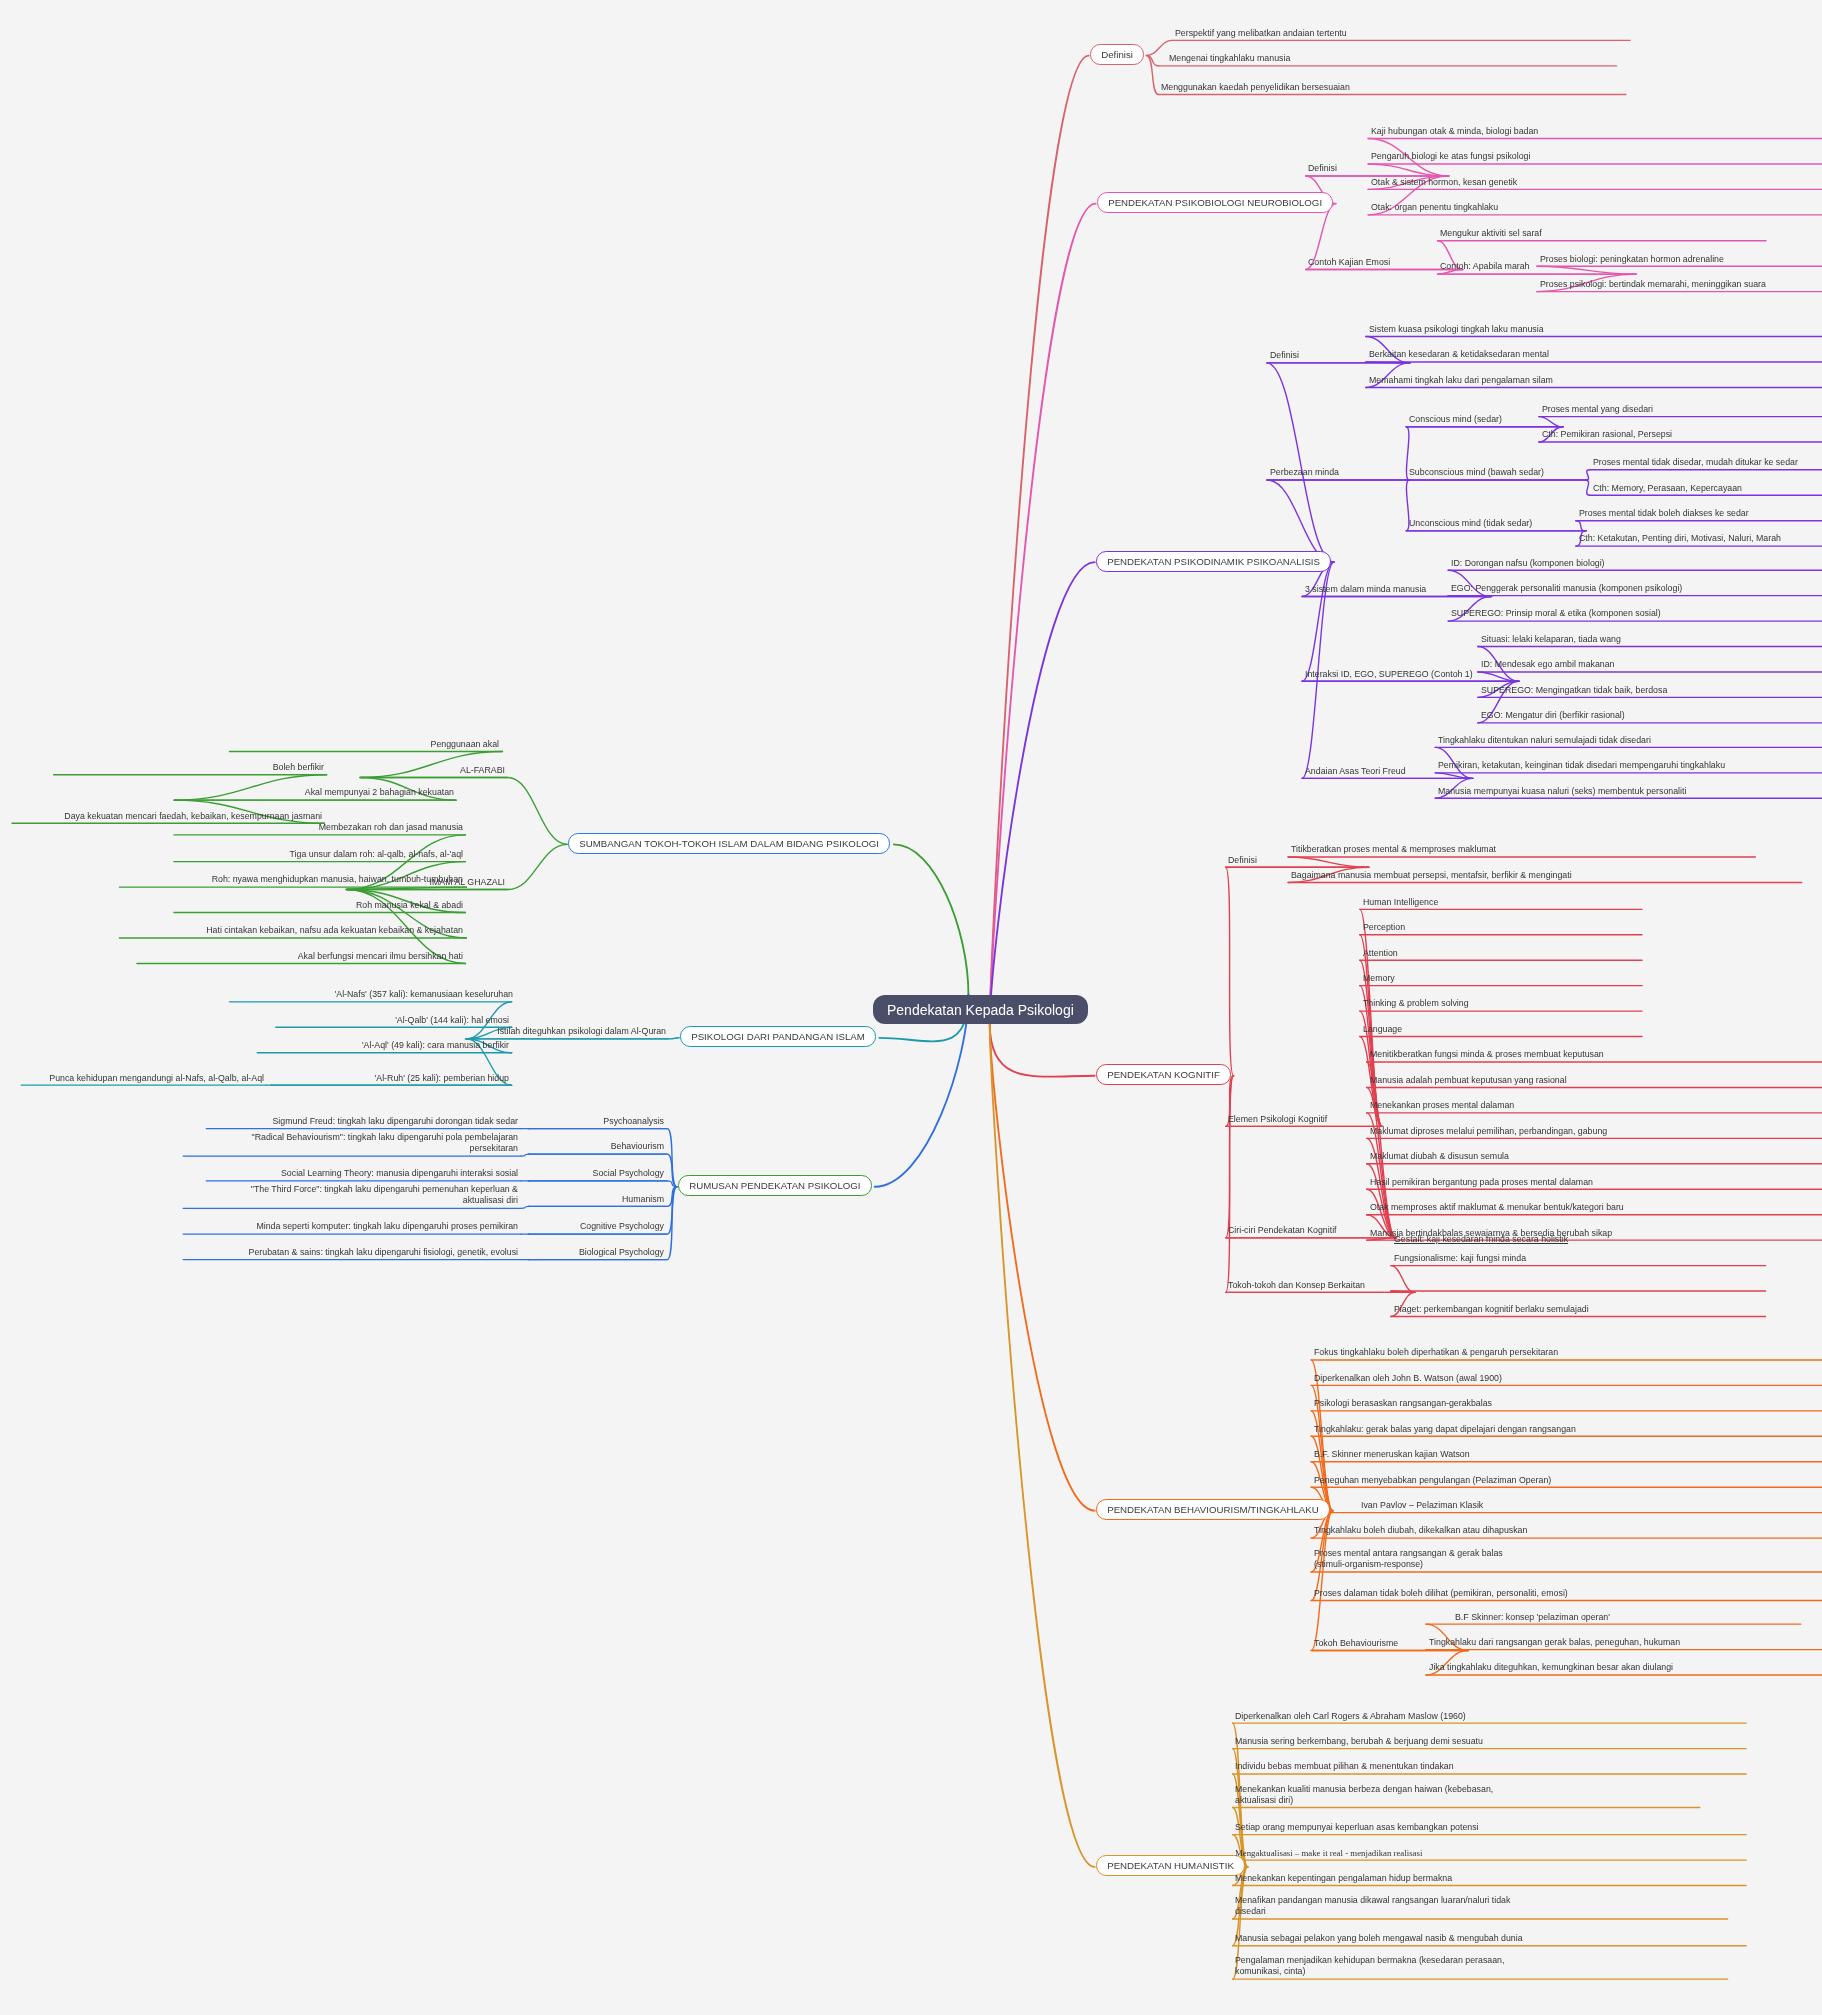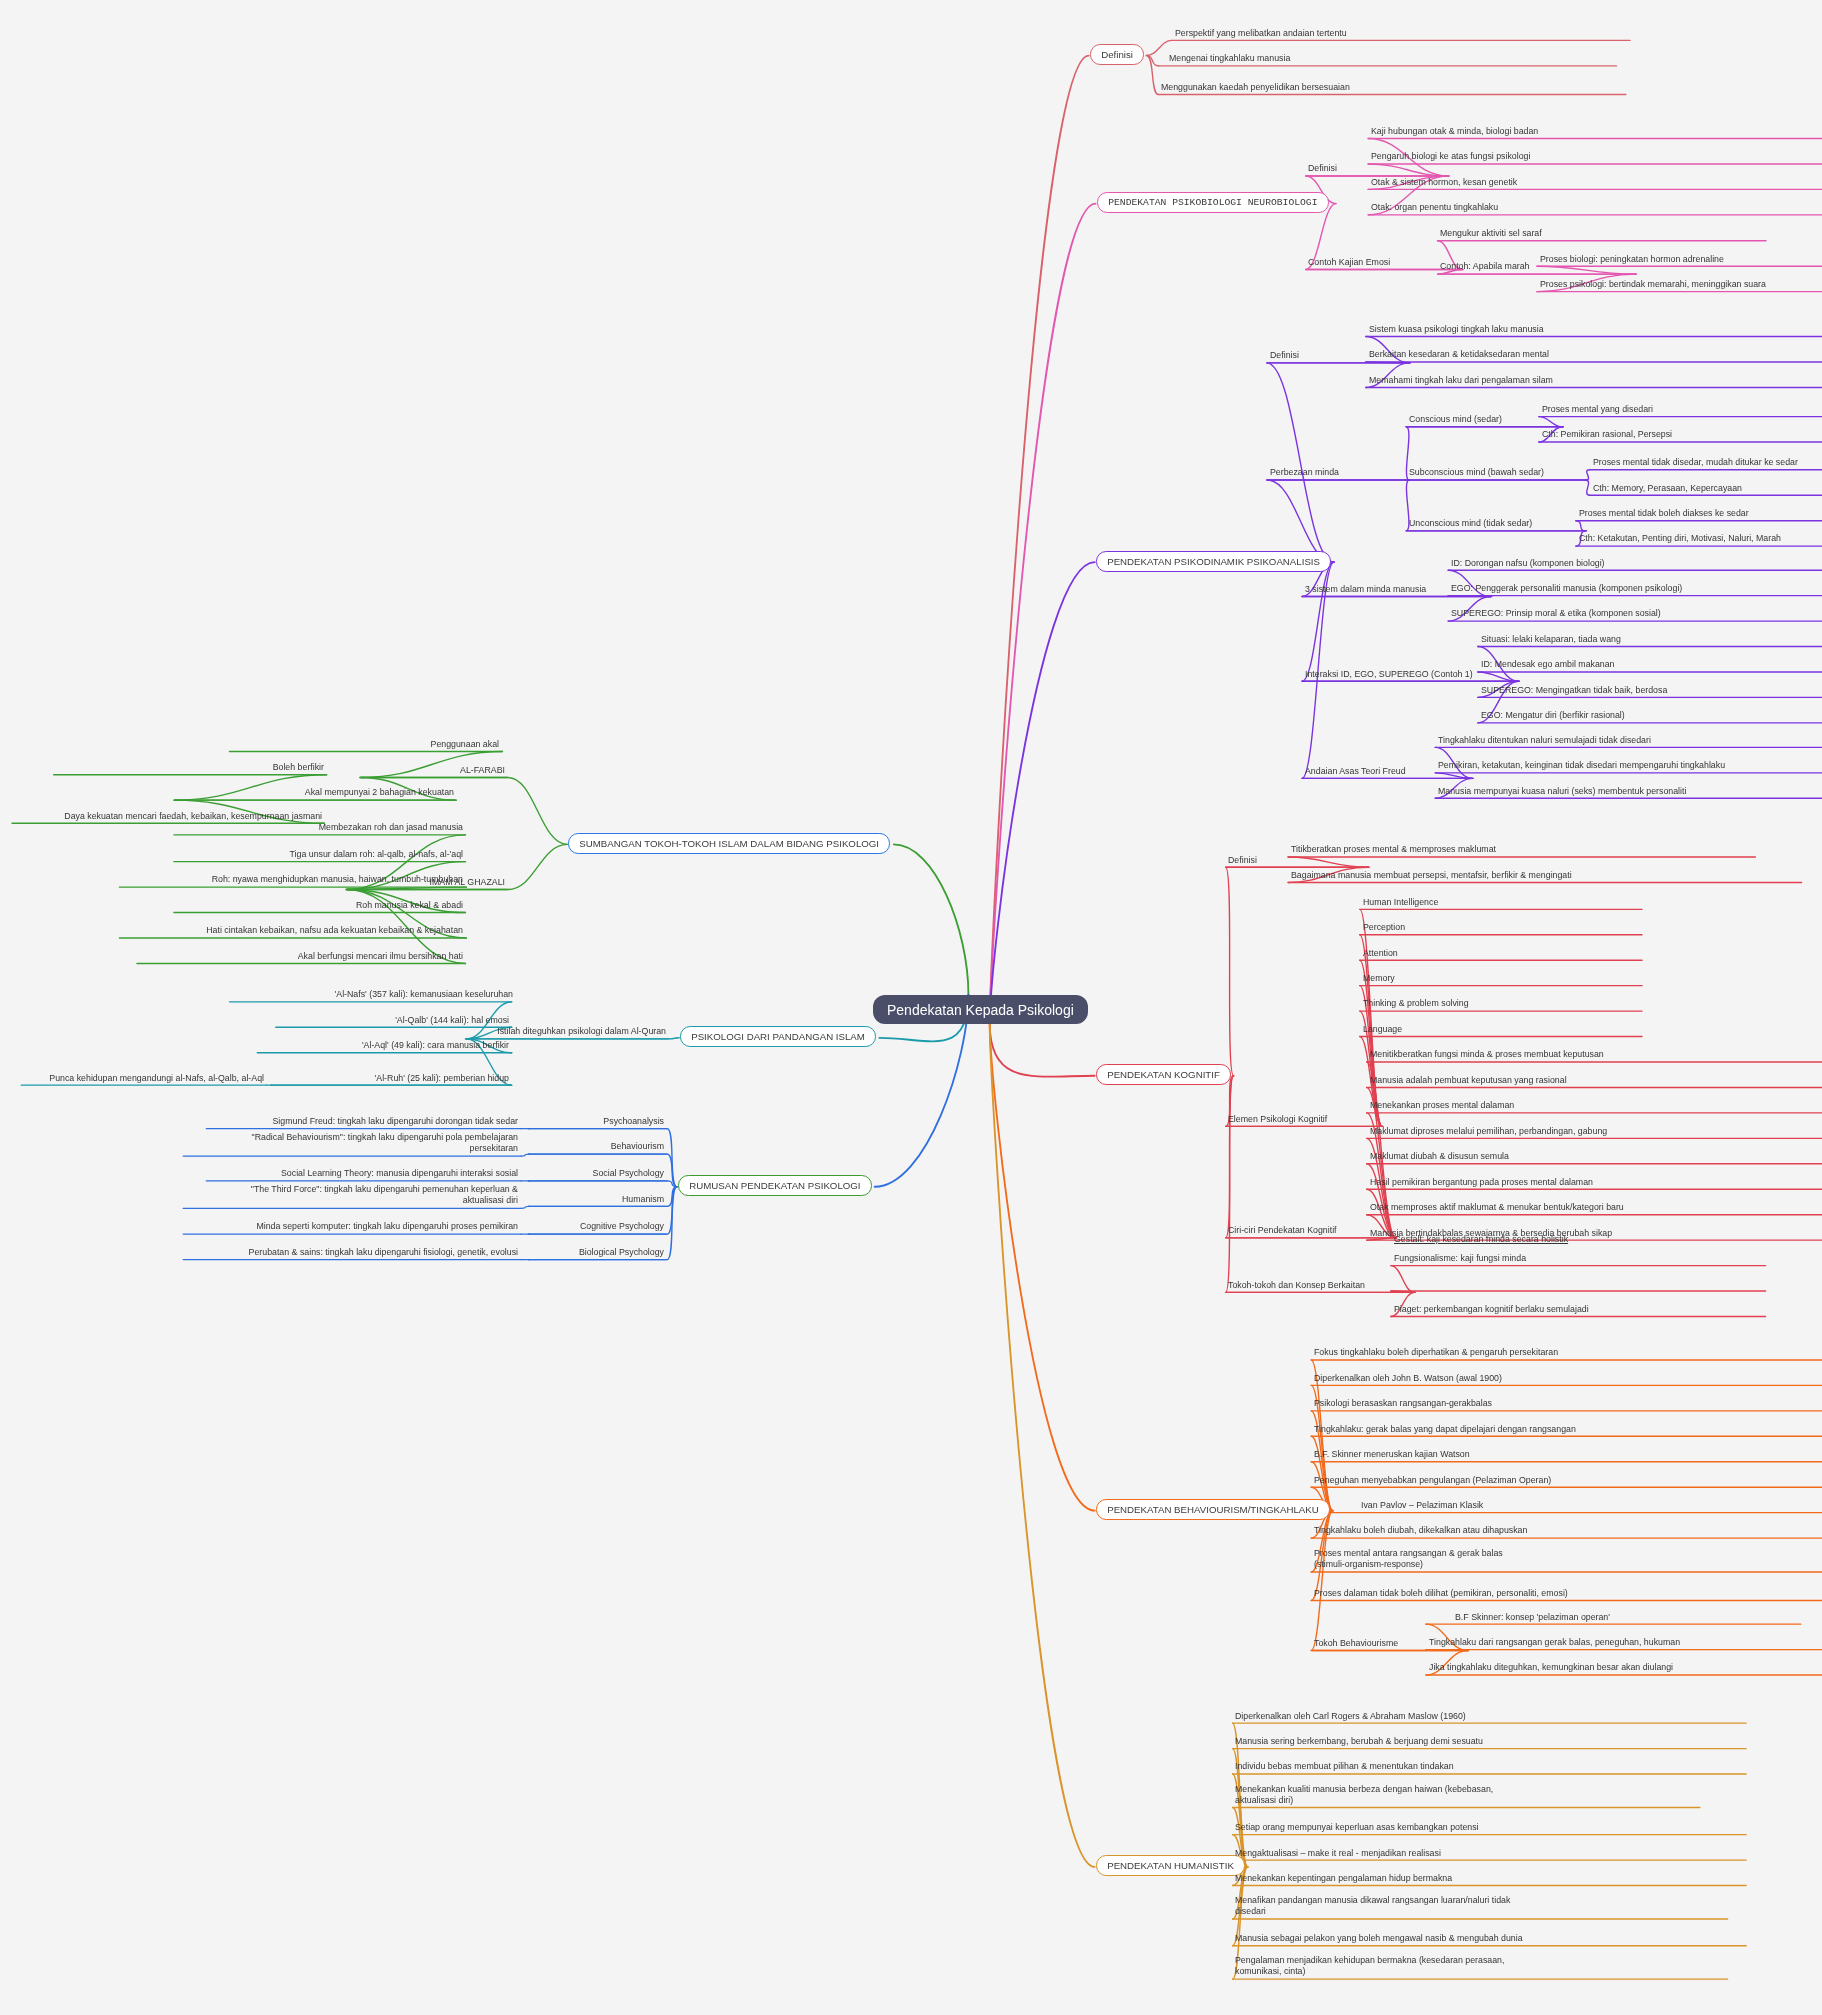--- a/index.html
+++ b/index.html
@@ -311,21 +311,21 @@
       <line x1="1142" y1="2722.3125" x2="1440" y2="2722.3125" stroke="#2f6fe0" stroke-width="3" stroke-linecap="round"></line>
     </svg>
 
   <div class="node root" id="root-node" style="left:873px;top:995px;">Pendekatan Kepada Psikologi</div>
 
   <div class="node cap" style="left:1090px;top:44px;border-color:#d9616b;">Definisi</div>
   <div class="node txt r" style="left:1175px;top:28px;width:453px;">Perspektif yang melibatkan andaian tertentu</div>
   <div class="node txt r" style="left:1161px;top:53px;width:453px;padding-left:8px;">Mengenai tingkahlaku manusia</div>
   <div class="node txt r" style="left:1161px;top:82px;width:463px;">Menggunakan kaedah penyelidikan bersesuaian</div>
 
-  <div class="node cap" style="left:1097px;top:192px;border-color:#e357b0;font-family:Liberation Mono, monospace;">PENDEKATAN PSIKOBIOLOGI NEUROBIOLOGI</div>
+  <div class="node cap" style="left:1097px;top:192px;border-color:#e357b0;">PENDEKATAN PSIKOBIOLOGI NEUROBIOLOGI</div>
   <div class="node txt r" style="left:1308px;top:163px;width:139px;">Definisi</div>
   <div class="node txt r" style="left:1371px;top:126px;width:463px;">Kaji hubungan otak &amp; minda, biologi badan</div>
   <div class="node txt r" style="left:1371px;top:151px;width:463px;">Pengaruh biologi ke atas fungsi psikologi</div>
   <div class="node txt r" style="left:1371px;top:177px;width:463px;">Otak &amp; sistem hormon, kesan genetik</div>
   <div class="node txt r" style="left:1371px;top:202px;width:463px;">Otak: organ penentu tingkahlaku</div>
   <div class="node txt r" style="left:1308px;top:257px;width:153px;">Contoh Kajian Emosi</div>
   <div class="node txt r" style="left:1440px;top:228px;width:324px;">Mengukur aktiviti sel saraf</div>
   <div class="node txt r" style="left:1440px;top:261px;width:194px;">Contoh: Apabila marah</div>
   <div class="node txt r" style="left:1540px;top:254px;width:324px;">Proses biologi: peningkatan hormon adrenaline</div>
   <div class="node txt r" style="left:1540px;top:279px;width:370px;">Proses psikologi: bertindak memarahi, meninggikan suara</div>
@@ -410,21 +410,21 @@
   <div class="node txt r" style="left:1429px;top:1637px;width:416px;">Tingkahlaku dari rangsangan gerak balas, peneguhan, hukuman</div>
   <div class="node txt r" style="left:1429px;top:1662px;width:416px;">Jika tingkahlaku diteguhkan, kemungkinan besar akan diulangi</div>
 
   <div class="node cap" style="left:1096px;top:1855px;border-color:#d9942a;">PENDEKATAN HUMANISTIK</div>
   <div class="node txt r" style="left:1235px;top:1711px;width:509px;">Diperkenalkan oleh Carl Rogers &amp; Abraham Maslow (1960)</div>
   <div class="node txt r" style="left:1235px;top:1736px;width:509px;">Manusia sering berkembang, berubah &amp; berjuang demi sesuatu</div>
   <div class="node txt r" style="left:1235px;top:1761px;width:509px;">Individu bebas membuat pilihan &amp; menentukan tindakan</div>
   <div class="node txt r" style="left:1235px;top:1784px;width:463px;">Menekankan kualiti manusia berbeza dengan haiwan (kebebasan,
 aktualisasi diri)</div>
   <div class="node txt r" style="left:1235px;top:1822px;width:509px;">Setiap orang mempunyai keperluan asas kembangkan potensi</div>
-  <div class="node txt r" style="left:1235px;top:1848px;width:509px;">Mengaktualisasi – make it real - menjadikan realisasi</div>
+  <div class="node txt r" style="left:1235px;top:1848px;width:509px;font-family:Liberation Serif, serif;">Mengaktualisasi – make it real - menjadikan realisasi</div>
   <div class="node txt r" style="left:1235px;top:1873px;width:509px;">Menekankan kepentingan pengalaman hidup bermakna</div>
   <div class="node txt r" style="left:1235px;top:1895px;width:490px;">Menafikan pandangan manusia dikawal rangsangan luaran/naluri tidak
 disedari</div>
   <div class="node txt r" style="left:1235px;top:1933px;width:509px;">Manusia sebagai pelakon yang boleh mengawal nasib &amp; mengubah dunia</div>
   <div class="node txt r" style="left:1235px;top:1955px;width:490px;">Pengalaman menjadikan kehidupan bermakna (kesedaran perasaan,
 komunikasi, cinta)</div>
 
   <div class="node cap" style="left:568px;top:833px;border-color:#2979e8;">SUMBANGAN TOKOH-TOKOH ISLAM DALAM BIDANG PSIKOLOGI</div>
 
   <div class="node txt l" style="left:362px;top:765px;width:143px;">AL-FARABI</div>

